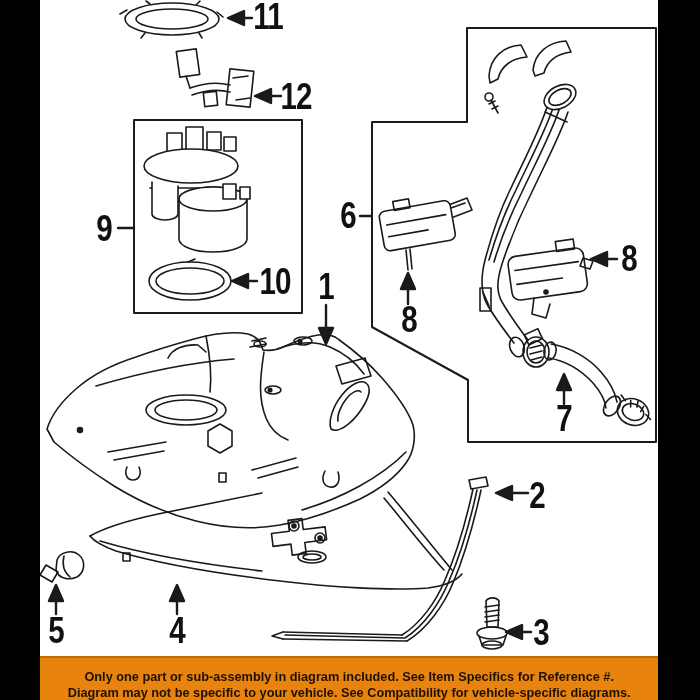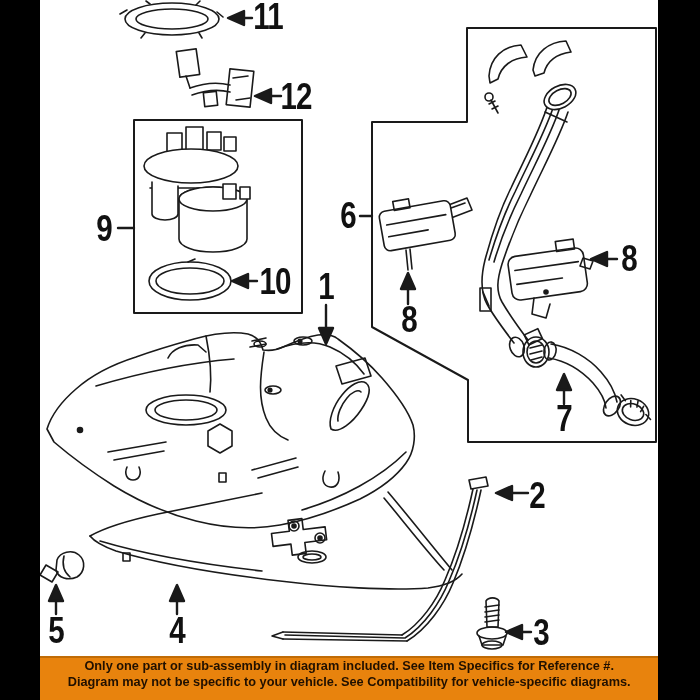--- a/index.html
+++ b/index.html
@@ -27,21 +27,21 @@
   .c7 {left:564px;top:419px;}
   .c8a{left:409px;top:320px;}
   .c8b{left:629px;top:259px;}
   .c9 {left:104px;top:229px;}
   .c10{left:275px;top:282px;}
   .c11{left:268px;top:17px;}
   .c12{left:296px;top:97px;}
   .banner{
     position:absolute;left:40px;top:656px;width:618px;height:44px;
     box-sizing:border-box;border-top:2px solid #c06c06;
-    display:flex;flex-direction:column;justify-content:flex-start;align-items:center;
+    display:flex;flex-direction:column;justify-content:flex-end;align-items:center;
     gap:1px;
   }
   .banner .line{
     font-weight:700;font-size:13px;line-height:15px;white-space:nowrap;
     transform:scaleX(0.98);
   }
 </style>
 </head>
 <body>
 

